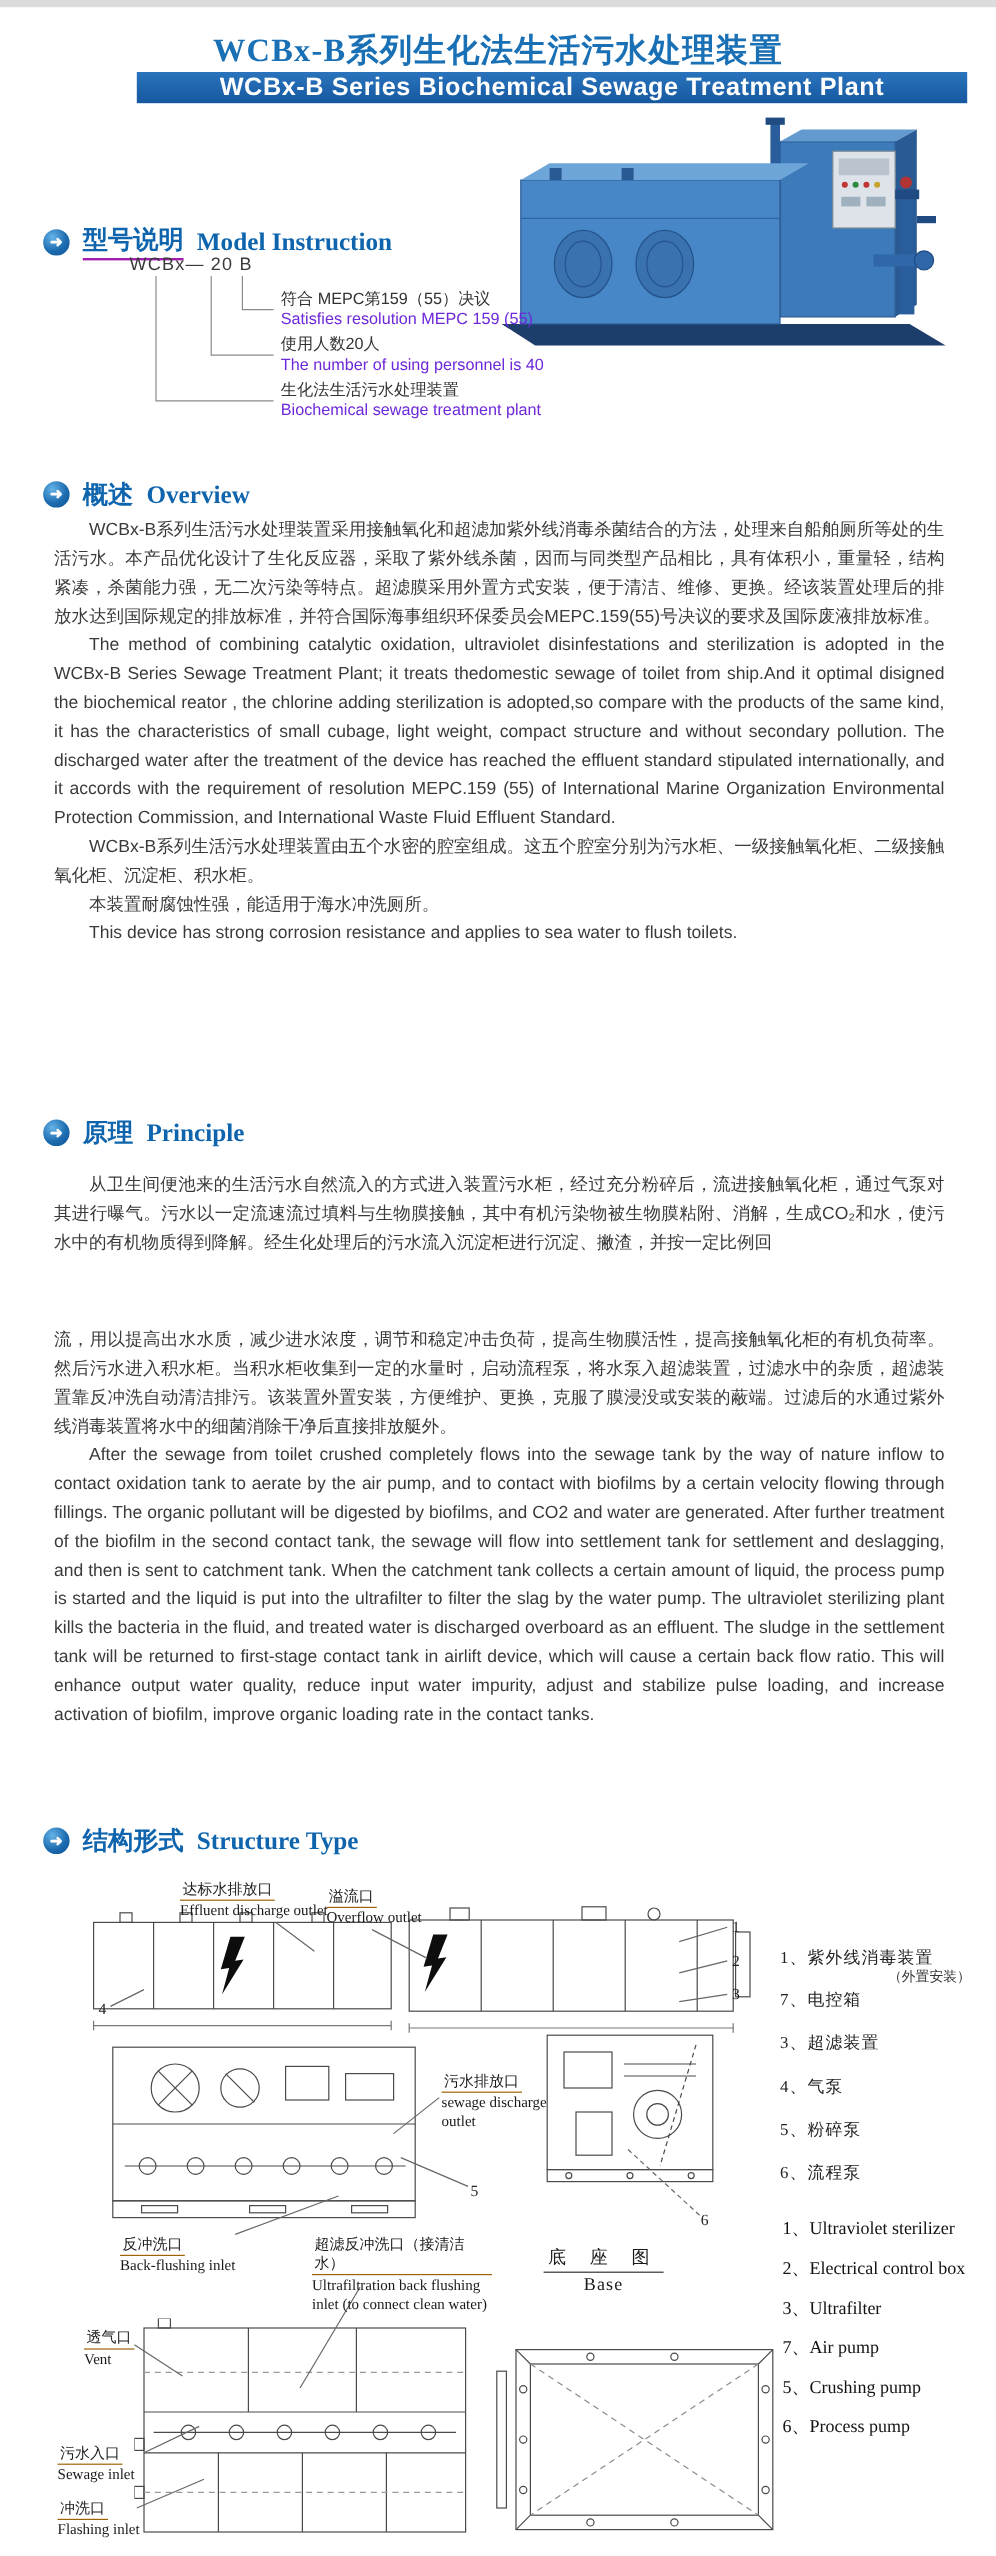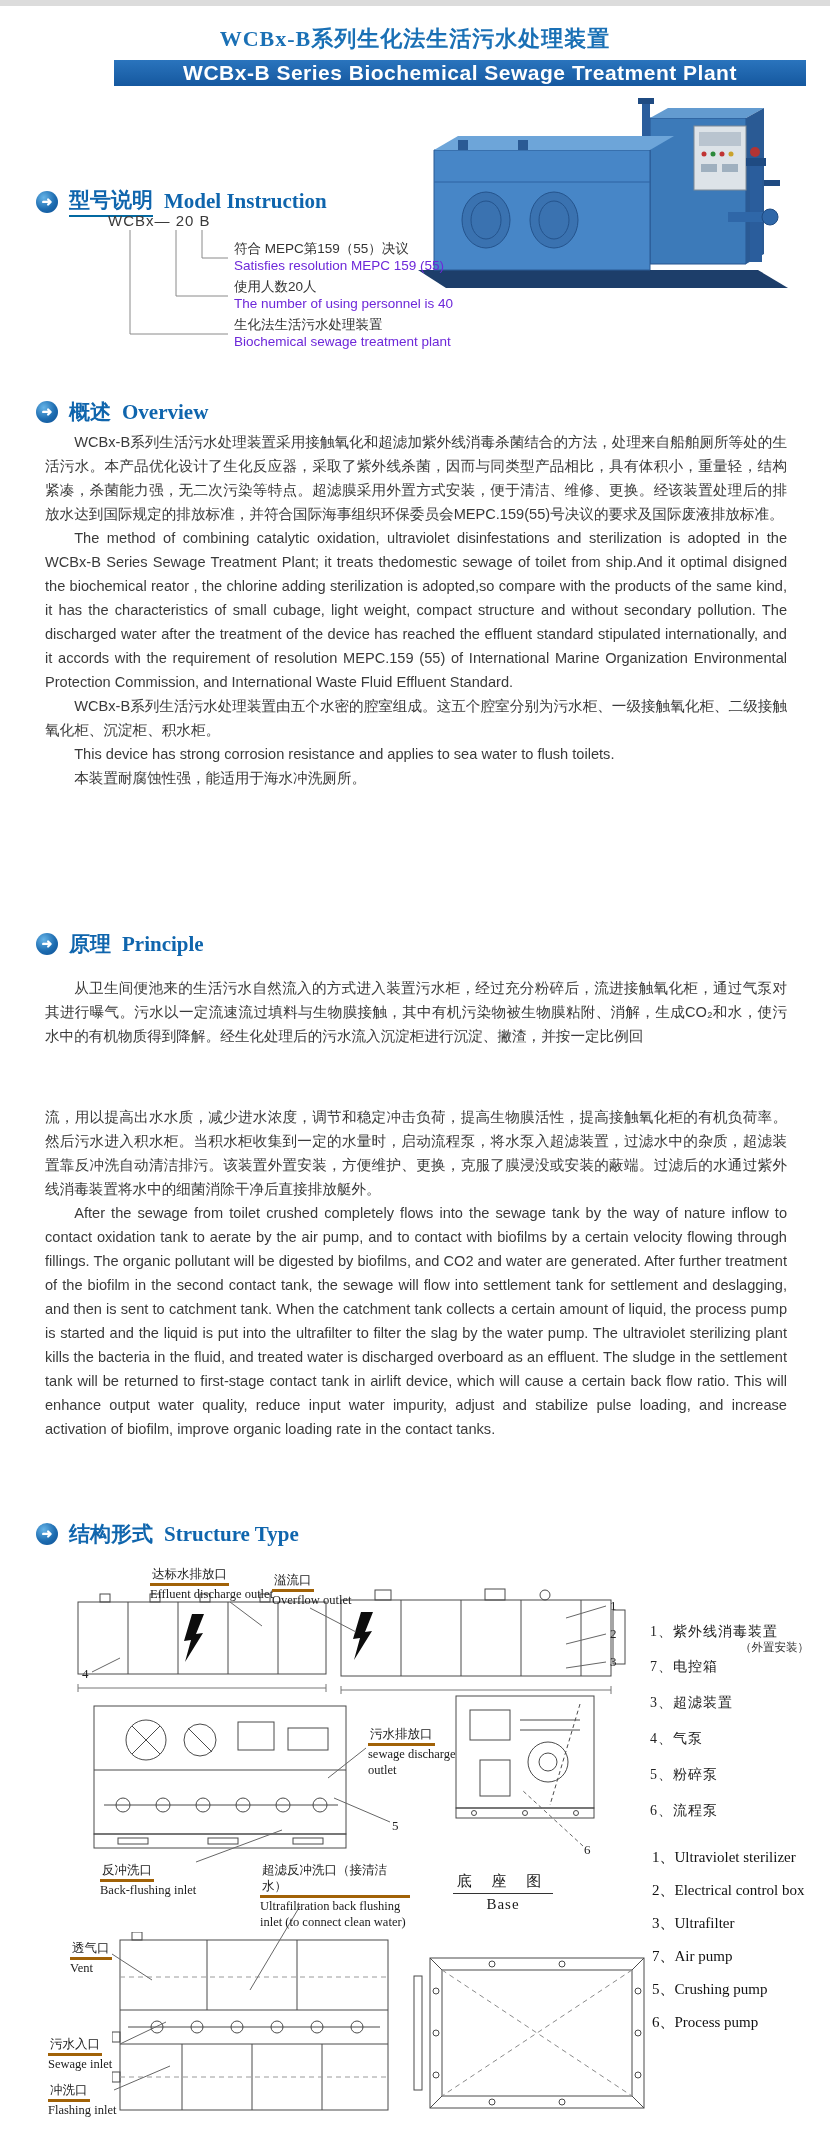--- a/index.html
+++ b/index.html
@@ -6,49 +6,49 @@
   body{
     width:830px;height:2130px;position:relative;background:#ffffff;
     font-family:"Liberation Sans",sans-serif;color:#333;overflow:hidden;
   }
   .abs{position:absolute;}
   .top-strip{left:0;top:0;width:830px;height:6px;background:#dcdcdc;}
   
   .doc-title{
     left:0;top:24px;width:830px;text-align:center;
     font-family:"Liberation Serif",serif;font-weight:bold;
-    font-size:22px;color:#1a70b5;letter-spacing:1px;
+    font-size:27px;color:#1a70b5;letter-spacing:1px;
   }
   .doc-banner{
     left:114px;top:60px;width:692px;height:26px;
     background:linear-gradient(180deg,#2a74bd 0%,#15589f 100%);
     color:#fff;font-weight:bold;font-size:21px;line-height:26px;
     text-align:center;letter-spacing:.5px;
   }
   
   .sec-head{display:flex;align-items:center;gap:11px;}
   .sec-icon{
     width:22px;height:22px;border-radius:50%;flex:0 0 22px;
     background:radial-gradient(circle at 35% 30%,#66b4e8 0%,#1d6cb0 55%,#0c4f94 100%);
     color:#fff;font-size:13px;line-height:22px;text-align:center;font-weight:bold;
   }
   .sec-zh{font-weight:bold;font-size:21px;color:#0f65ad;}
-  .sec-zh.u{border-bottom:2px solid #0369a1;padding-bottom:1px;}
+  .sec-zh.u{border-bottom:2px solid #a21caf;padding-bottom:1px;}
   .sec-en{font-weight:bold;font-size:21px;color:#0f65ad;font-family:"Liberation Serif",serif;}
   
   .textblock{width:742px;}
   .para{font-size:14.6px;line-height:24px;text-align:justify;margin:0;color:#3a3a3a;}
   .indent{text-indent:2em;}
   
   .model-code{font-size:15px;color:#3a3a3a;letter-spacing:1px;}
   .model-item .zh{font-size:13.5px;color:#333;line-height:17px;}
   .model-item .en{font-size:13.5px;color:#6d28d9;line-height:17px;}
   
   .dlabel{position:absolute;font-family:"Liberation Serif",serif;font-size:12.5px;color:#1a1a1a;line-height:16px;}
-  .dlabel .zh{display:inline-block;border-bottom:3px solid #a16207;padding:0 2px 1px;}
+  .dlabel .zh{display:inline-block;border-bottom:1px solid #a16207;padding:0 2px 1px;}
   .dlabel .en{display:block;}
   .base-caption{position:absolute;font-family:"Liberation Serif",serif;color:#1a1a1a;text-align:center;}
   .base-caption .zh{display:inline-block;font-size:15px;letter-spacing:8px;border-bottom:1px solid #333;padding:0 4px 2px;}
   .base-caption .en{display:block;font-size:15px;margin-top:2px;letter-spacing:1px;}
   .legend-zh-item{position:absolute;left:650px;font-family:"Liberation Serif",serif;font-size:14px;color:#222;letter-spacing:1px;}
   .legend-note{position:absolute;font-family:"Liberation Serif",serif;font-size:11.5px;color:#333;}
   .legend-en-item{position:absolute;left:652px;font-family:"Liberation Serif",serif;font-size:15px;color:#111;}
   .callout{position:absolute;font-family:"Liberation Serif",serif;font-size:13px;color:#222;}
 </style>
 </head>
@@ -124,22 +124,22 @@
 
   <div class="abs sec-head" style="left:36px;top:398px;">
     <span class="sec-icon">➜</span>
     <span class="sec-zh">概述</span>
     <span class="sec-en">Overview</span>
   </div>
   <div class="abs textblock" style="left:45px;top:430px;">
     <p class="para indent">WCBx-B系列生活污水处理装置采用接触氧化和超滤加紫外线消毒杀菌结合的方法，处理来自船舶厕所等处的生活污水。本产品优化设计了生化反应器，采取了紫外线杀菌，因而与同类型产品相比，具有体积小，重量轻，结构紧凑，杀菌能力强，无二次污染等特点。超滤膜采用外置方式安装，便于清洁、维修、更换。经该装置处理后的排放水达到国际规定的排放标准，并符合国际海事组织环保委员会MEPC.159(55)号决议的要求及国际废液排放标准。</p>
     <p class="para indent">The method of combining catalytic oxidation, ultraviolet disinfestations and sterilization is adopted in the WCBx-B Series Sewage Treatment Plant; it treats thedomestic sewage of toilet from ship.And it optimal disigned the biochemical reator , the chlorine adding sterilization is adopted,so compare with the products of the same kind, it has the characteristics of small cubage, light weight, compact structure and without secondary pollution. The discharged water after the treatment of the device has reached the effluent standard stipulated internationally, and it accords with the requirement of resolution MEPC.159 (55) of International Marine Organization Environmental Protection Commission, and International Waste Fluid Effluent Standard.</p>
     <p class="para indent">WCBx-B系列生活污水处理装置由五个水密的腔室组成。这五个腔室分别为污水柜、一级接触氧化柜、二级接触氧化柜、沉淀柜、积水柜。</p>
+    <p class="para indent">本装置耐腐蚀性强，能适用于海水冲洗厕所。</p>
     <p class="para indent">This device has strong corrosion resistance and applies to sea water to flush toilets.</p>
-    <p class="para indent">本装置耐腐蚀性强，能适用于海水冲洗厕所。</p>
   </div>
 
   <div class="abs sec-head" style="left:36px;top:930px;">
     <span class="sec-icon">➜</span>
     <span class="sec-zh">原理</span>
     <span class="sec-en">Principle</span>
   </div>
   <div class="abs textblock" style="left:45px;top:976px;">
     <p class="para indent">从卫生间便池来的生活污水自然流入的方式进入装置污水柜，经过充分粉碎后，流进接触氧化柜，通过气泵对其进行曝气。污水以一定流速流过填料与生物膜接触，其中有机污染物被生物膜粘附、消解，生成CO₂和水，使污水中的有机物质得到降解。经生化处理后的污水流入沉淀柜进行沉淀、撇渣，并按一定比例回</p>
   </div>

